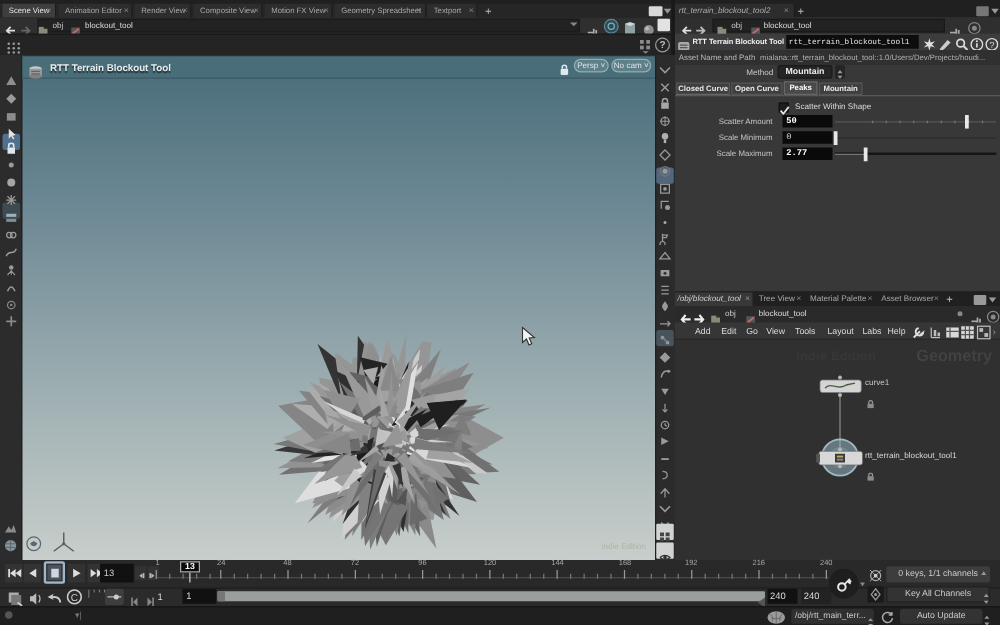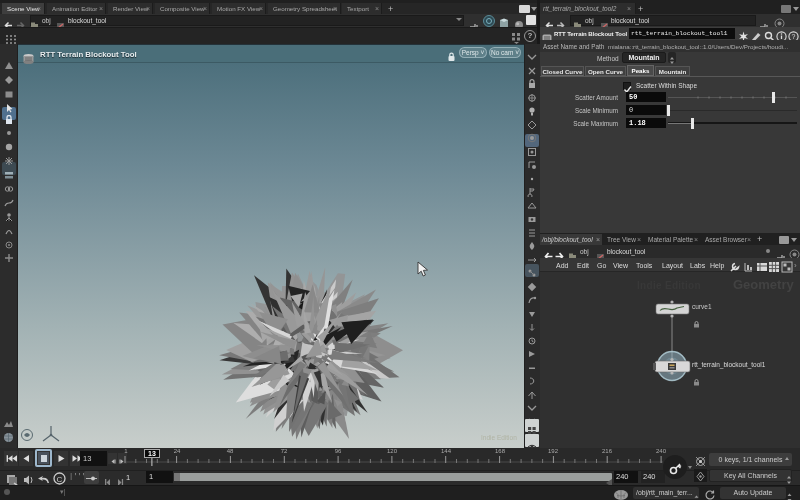--- a/index.html
+++ b/index.html
@@ -783,21 +783,21 @@
         <line x1="107" y1="4.5" x2="107" y2="6.5"></line>
         <line x1="118" y1="4.5" x2="118" y2="6.5"></line>
       </g>
       <rect x="104" y="0" width="3" height="11" fill="#e8e8e8"></rect>
     </svg>
 <div class="ab txt" style="left:570px;top:106px;width:48px;text-align:right;color:#c4c4c4;font-size:6.3px;line-height:10px;">Scale Minimum</div>
 <div class="ab txt" style="left:626px;top:105px;width:40px;height:10px;background:#0a0a0a;color:#ddd;font-size:7px;line-height:10px;padding-left:3px;font-family:'Liberation Mono',monospace;">0</div>
 <div class="ab" style="left:668px;top:110px;width:129px;height:1px;background:#2a2a2a;"></div>
 <div class="ab" style="left:667px;top:105px;width:3px;height:11px;background:#e8e8e8;"></div>
 <div class="ab txt" style="left:570px;top:119px;width:48px;text-align:right;color:#c4c4c4;font-size:6.3px;line-height:10px;">Scale Maximum</div>
-<div class="ab txt" style="left:626px;top:118px;width:40px;height:10px;background:#0a0a0a;color:#fff;font-size:7px;font-weight:bold;line-height:10px;padding-left:3px;font-family:'Liberation Mono',monospace;">1.18</div>
+<div class="ab txt" style="left:626px;top:118px;width:40px;height:10px;background:#0a0a0a;color:#fff;font-size:7px;font-weight:bold;line-height:10px;padding-left:3px;font-family:'Liberation Mono',monospace;">2.77</div>
 <div class="ab" style="left:668px;top:122px;width:129px;height:2px;background:#161616;"></div>
 <div class="ab" style="left:668px;top:123px;width:24px;height:1px;background:#777;"></div>
 <div class="ab" style="left:691px;top:118px;width:3px;height:11px;background:#e8e8e8;"></div>
 
 <div class="ab" style="left:540px;top:233px;width:260px;height:215px;background:#303030;"></div>
 
 <div class="ab" style="left:540px;top:233px;width:260px;height:12px;background:#202020;"></div>
 <div class="ab" style="left:540px;top:234px;width:62px;height:11px;background:#383838;"></div>
 <div class="ab txt" style="left:542px;top:234px;color:#ccc;font-size:6.5px;font-style:italic;line-height:11px;">/obj/blockout_tool</div>
 <div class="ab" style="left:596px;top:234px;color:#999;font-size:7px;line-height:11px;">×</div>

